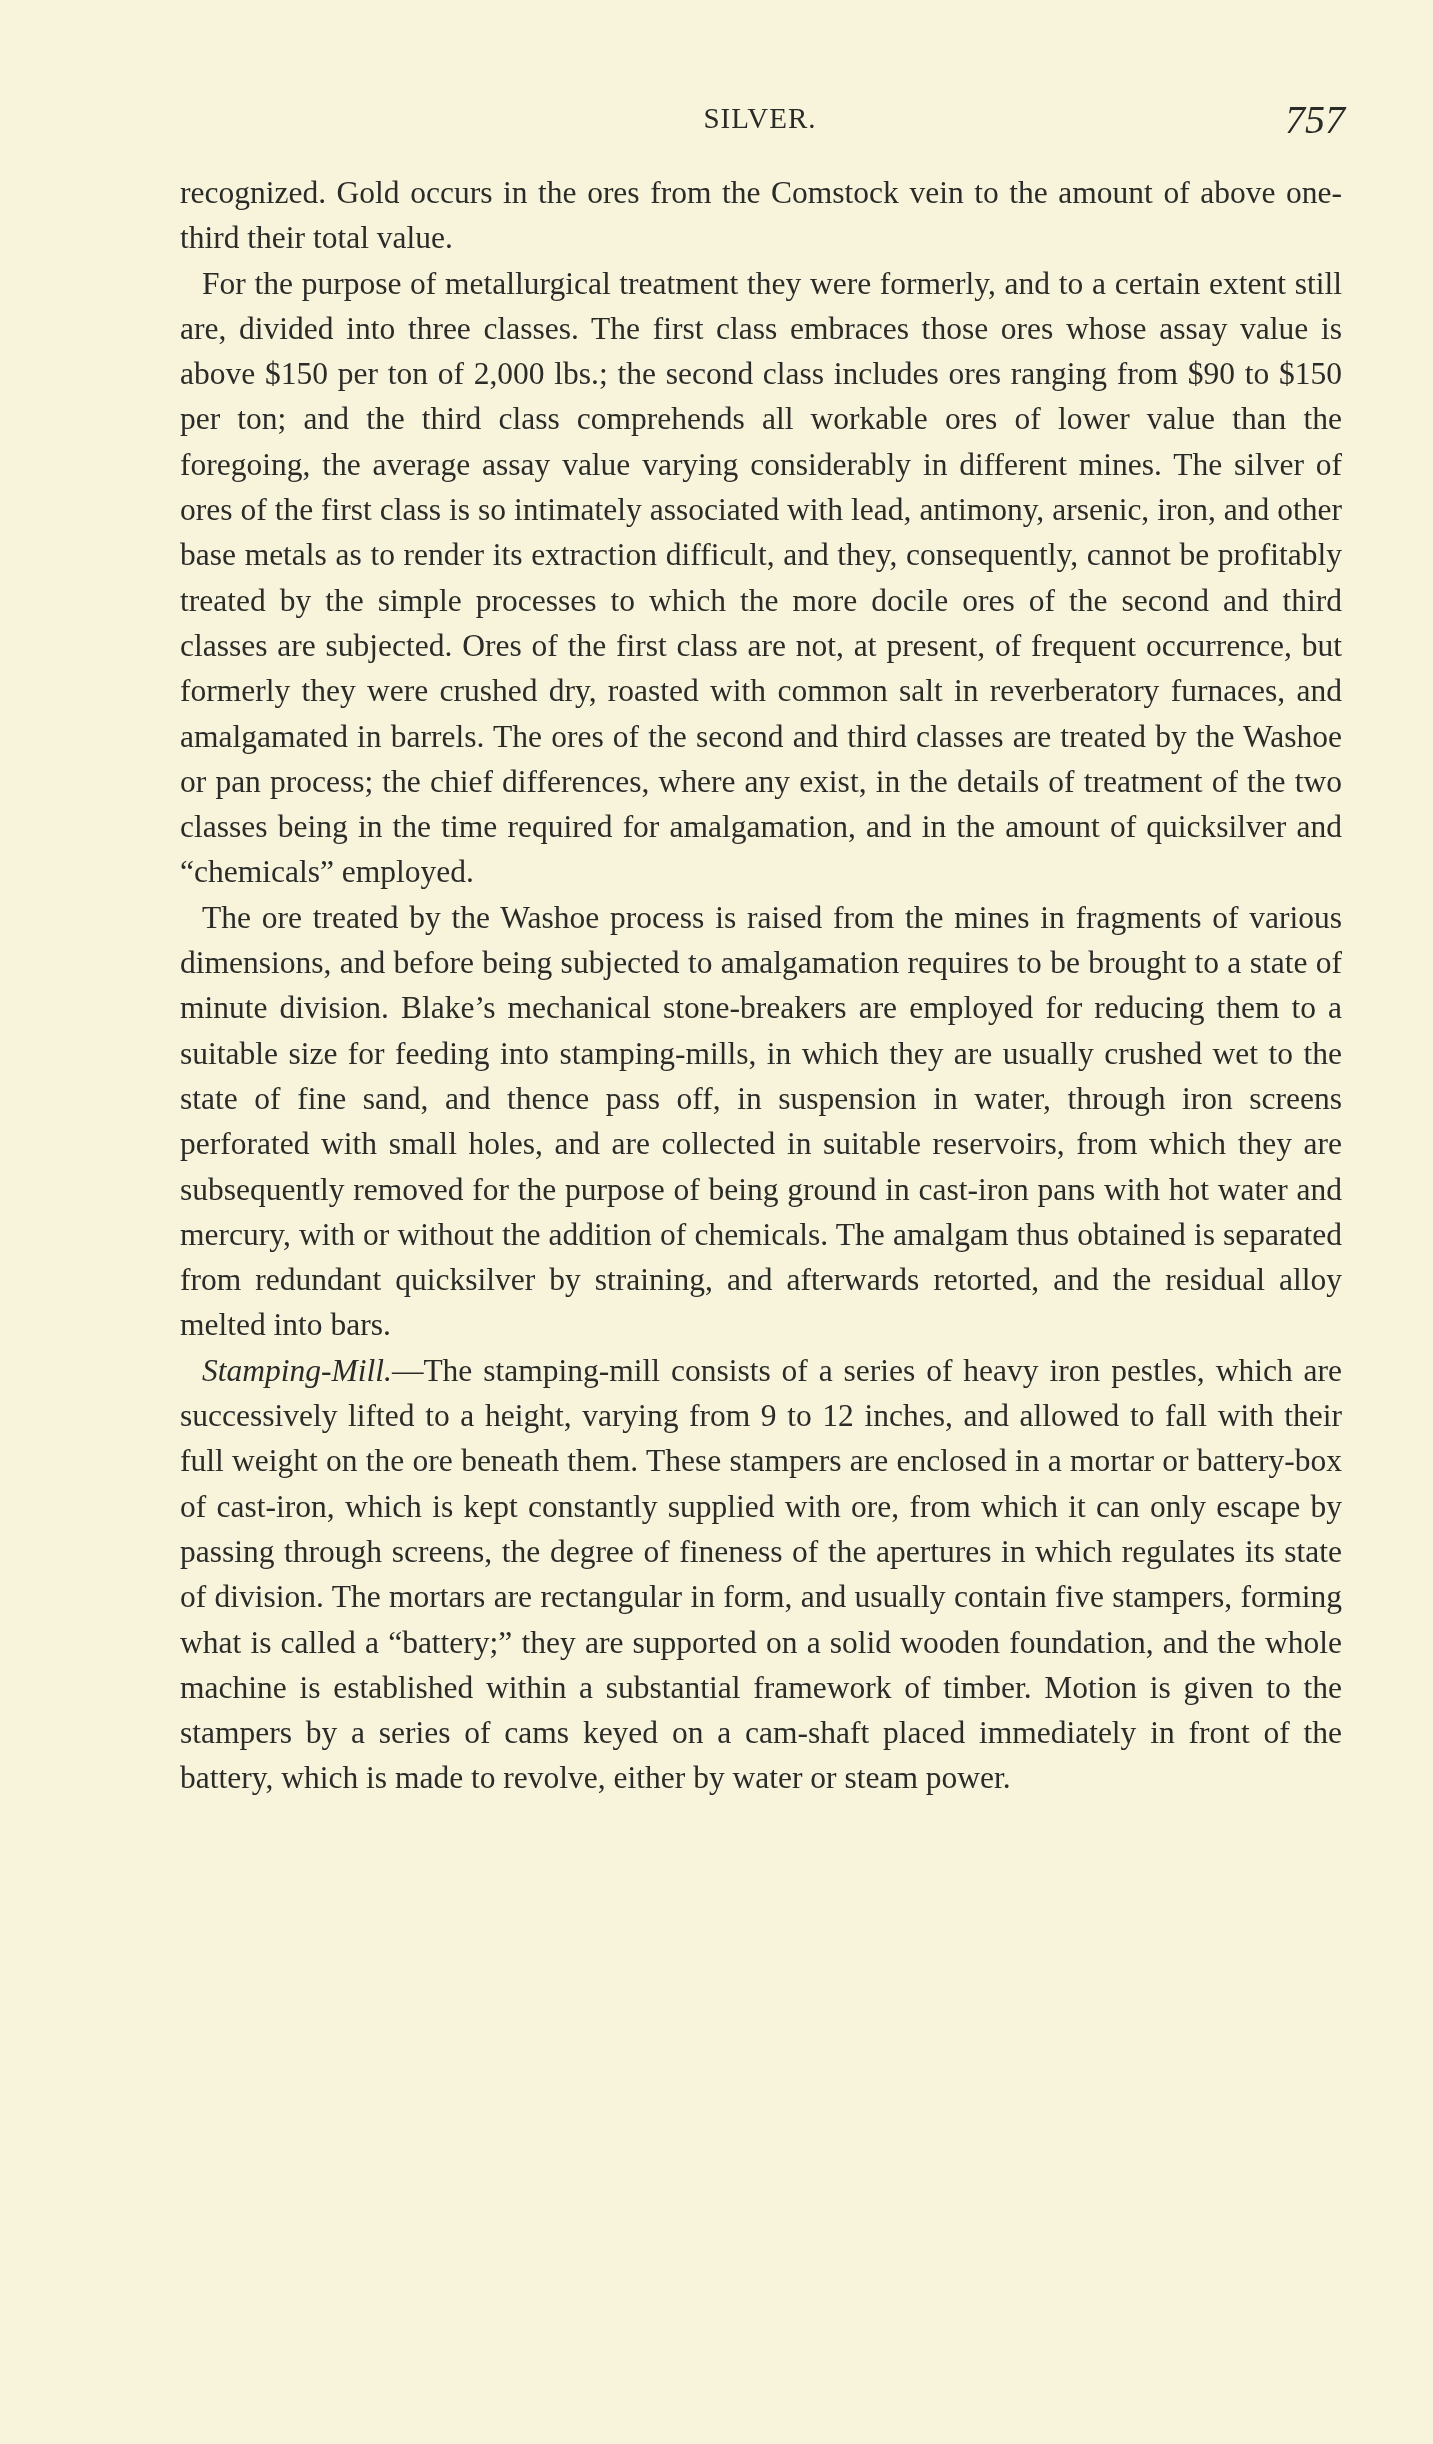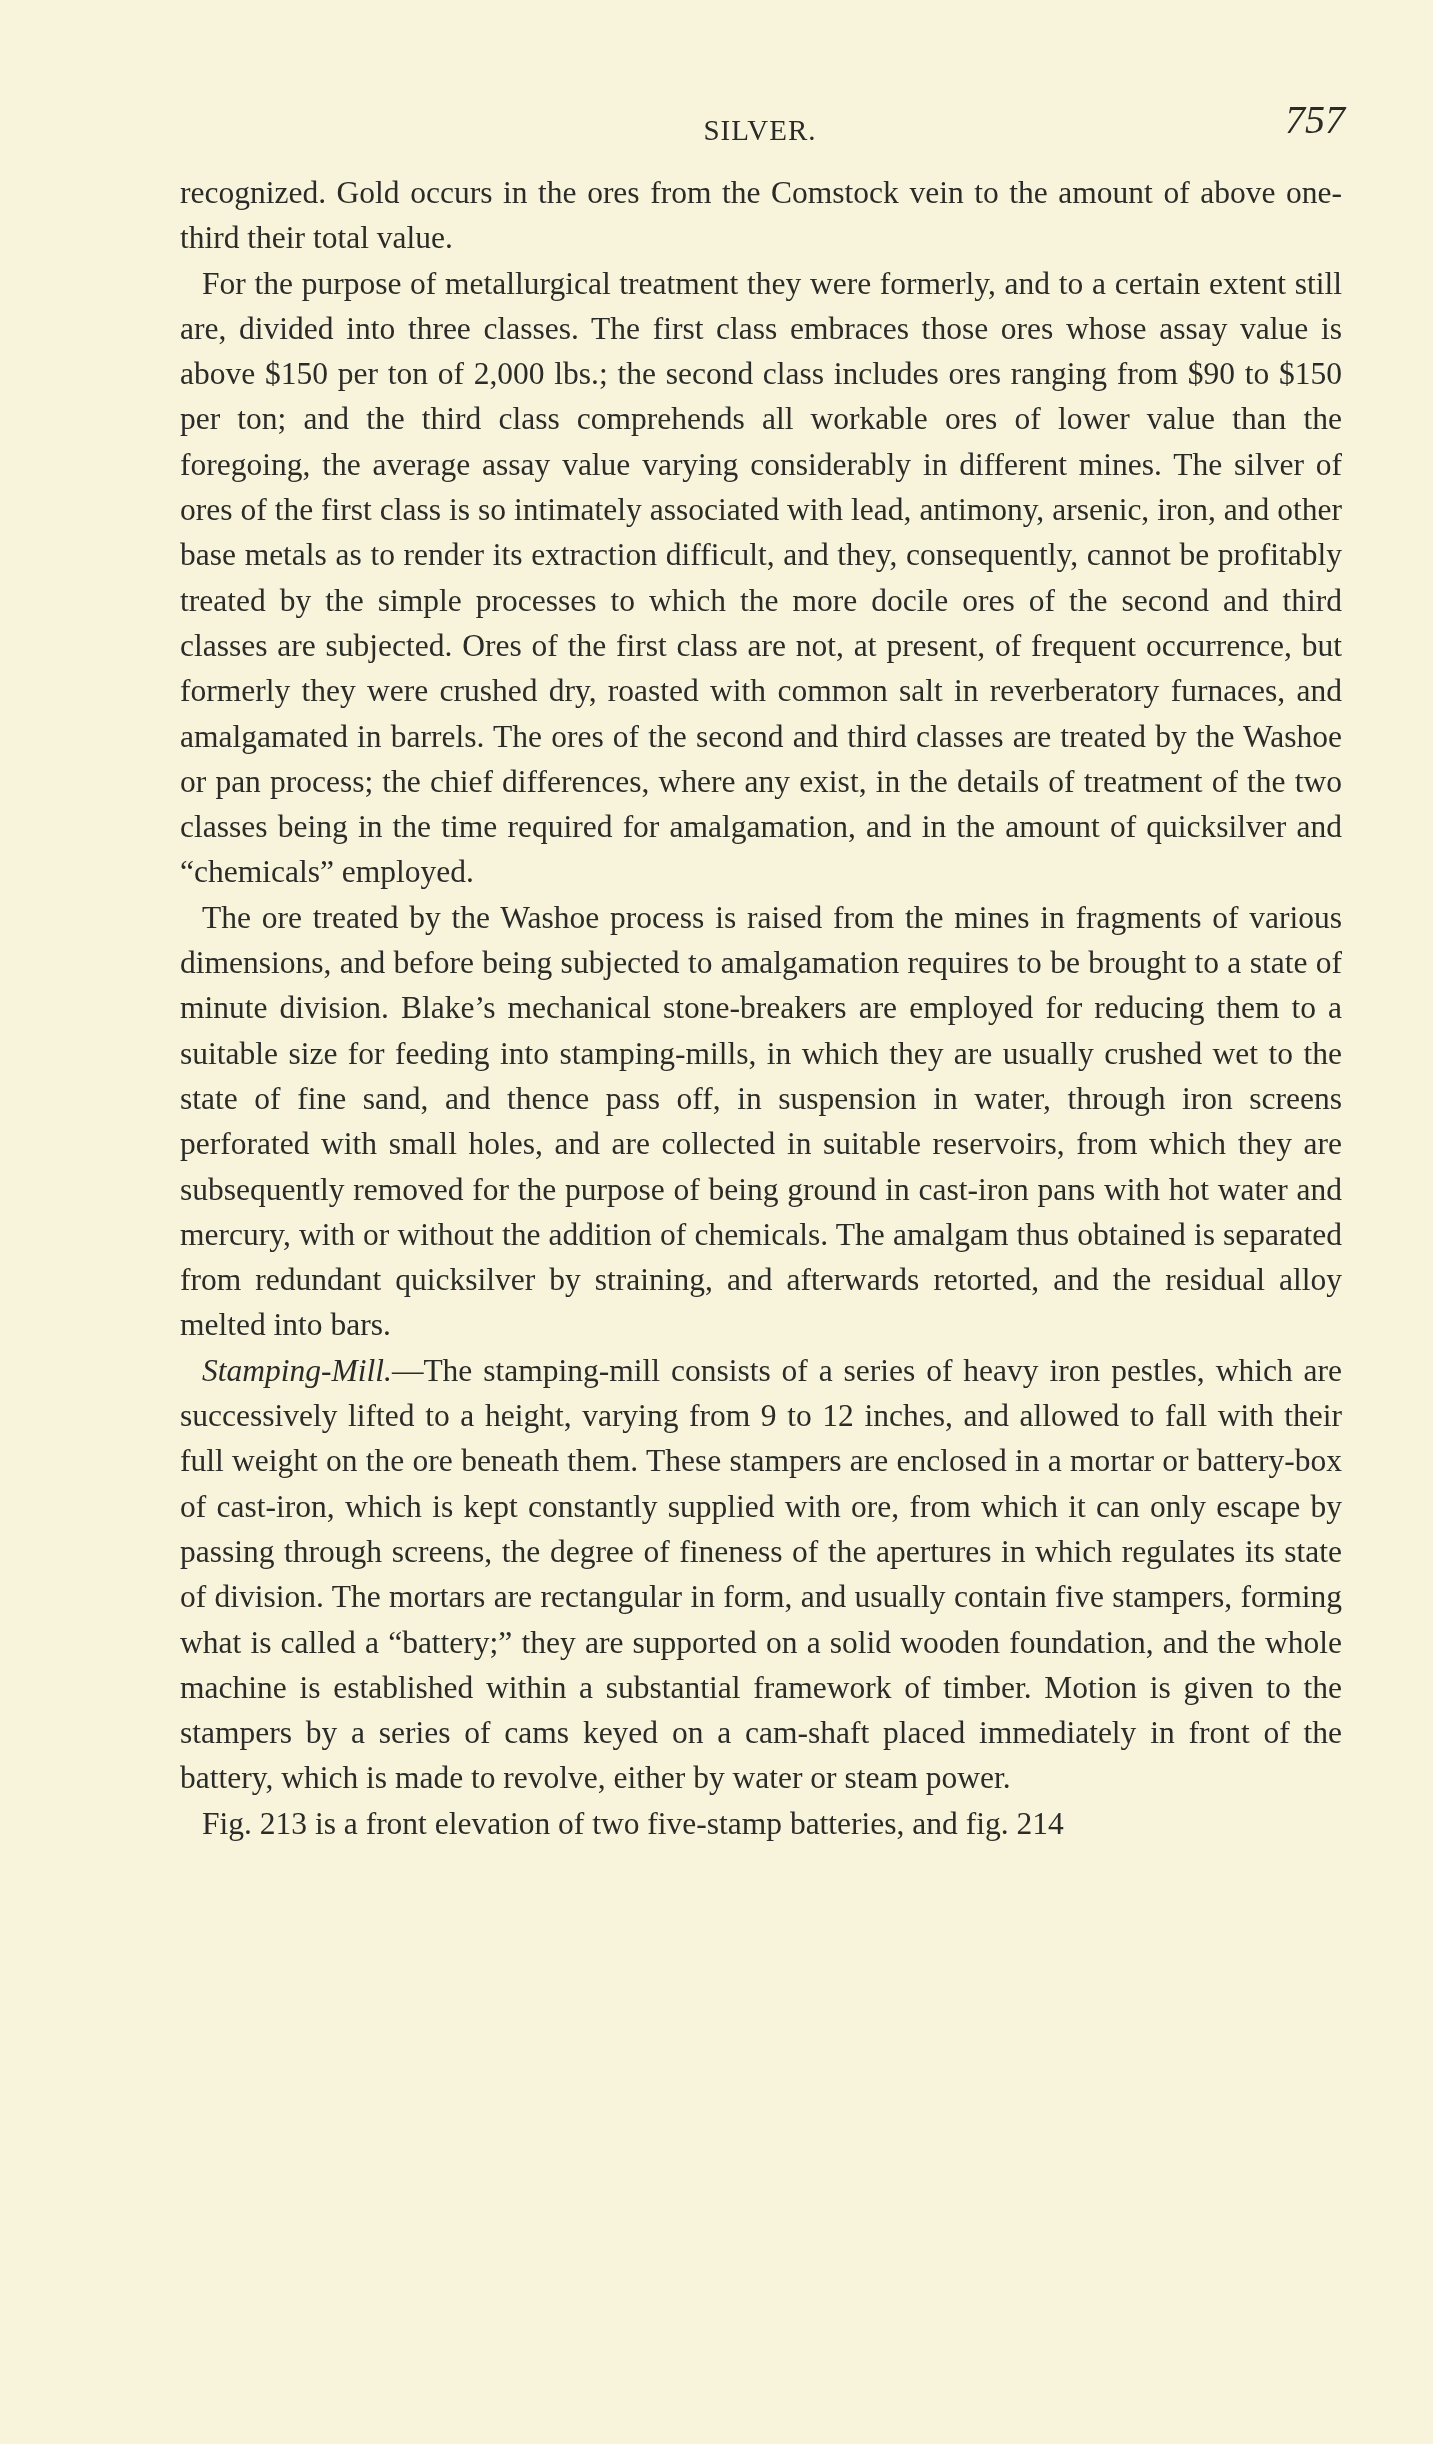--- a/index.html
+++ b/index.html
@@ -19,21 +19,20 @@
     width: 1170px;
     height: 50px;
   }
   .running-head {
     position: absolute;
     left: 0; right: 0;
     text-align: center;
     font-size: 29px;
     letter-spacing: 1px;
     top: 6px;
-    margin-top: 12px;
   }
   .page-number {
     position: absolute;
     right: 0;
     top: 0;
     font-size: 40px;
     font-style: italic;
   }
   .body-text {
     position: absolute;
@@ -63,16 +62,13 @@
   </p>
   <p class="indent">
     <span>For the purpose of metallurgical treatment they were formerly, and to a certain extent still are, divided into three classes. The first class embraces those ores whose assay value is above $150 per ton of 2,000 lbs.; the second class includes ores ranging from $90 to $150 per ton; and the third class comprehends all workable ores of lower value than the foregoing, the average assay value varying considerably in different mines. The silver of ores of the first class is so intimately associated with lead, antimony, arsenic, iron, and other base metals as to render its extraction difficult, and they, consequently, cannot be profitably treated by the simple processes to which the more docile ores of the second and third classes are subjected. Ores of the first class are not, at present, of frequent occurrence, but formerly they were crushed dry, roasted with common salt in reverberatory furnaces, and amalgamated in barrels. The ores of the second and third classes are treated by the Washoe or pan process; the chief differences, where any exist, in the details of treatment of the two classes being in the time required for amalgamation, and in the amount of quicksilver and “chemicals” employed.</span>
   </p>
   <p class="indent">
     <span>The ore treated by the Washoe process is raised from the mines in fragments of various dimensions, and before being subjected to amalgamation requires to be brought to a state of minute division. Blake’s mechanical stone-breakers are employed for reducing them to a suitable size for feeding into stamping-mills, in which they are usually crushed wet to the state of fine sand, and thence pass off, in suspension in water, through iron screens perforated with small holes, and are collected in suitable reservoirs, from which they are subsequently removed for the purpose of being ground in cast-iron pans with hot water and mercury, with or without the addition of chemicals. The amalgam thus obtained is separated from redundant quicksilver by straining, and afterwards retorted, and the residual alloy melted into bars.</span>
   </p>
   <p class="indent">
     <em>Stamping-Mill.</em><span>—The stamping-mill consists of a series of heavy iron pestles, which are successively lifted to a height, varying from 9 to 12 inches, and allowed to fall with their full weight on the ore beneath them. These stampers are enclosed in a mortar or battery-box of cast-iron, which is kept constantly supplied with ore, from which it can only escape by passing through screens, the degree of fineness of the apertures in which regulates its state of division. The mortars are rectangular in form, and usually contain five stampers, forming what is called a “battery;” they are supported on a solid wooden foundation, and the whole machine is established within a substantial framework of timber. Motion is given to the stampers by a series of cams keyed on a cam-shaft placed immediately in front of the battery, which is made to revolve, either by water or steam power.</span>
   </p>
-  <p class="indent">
-    <span>Fig. 213 is a front elevation of two five-stamp batteries, and fig. 214</span>
-  </p>
 </div>
 
 </body></html>

